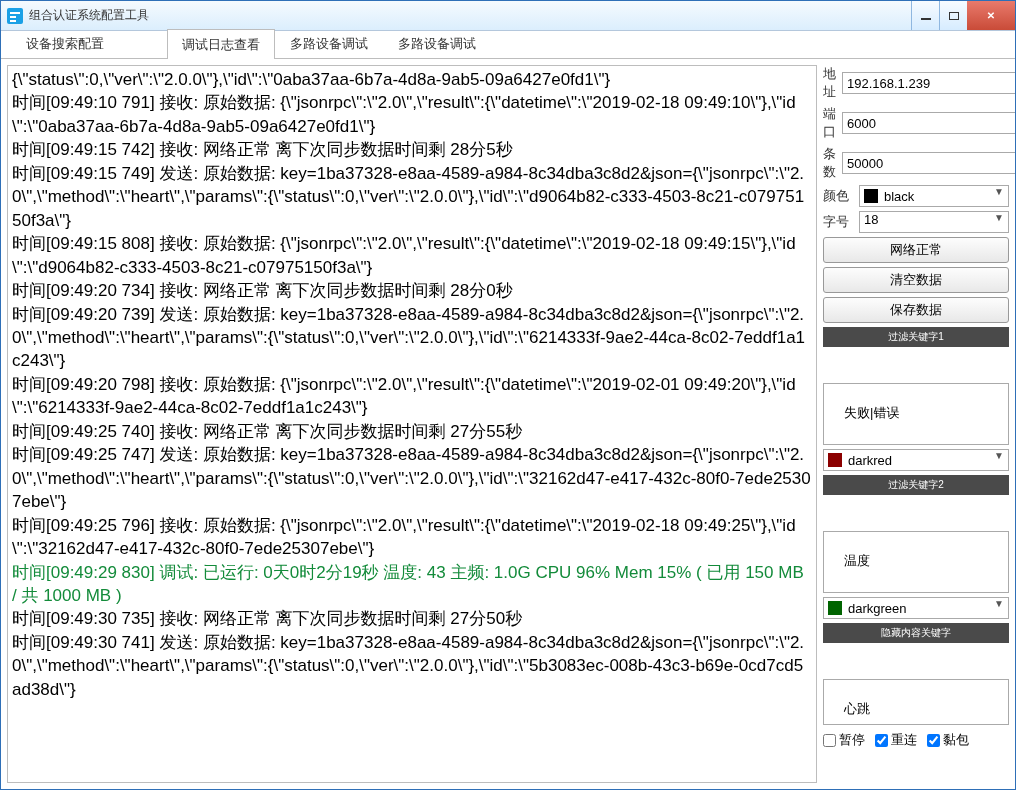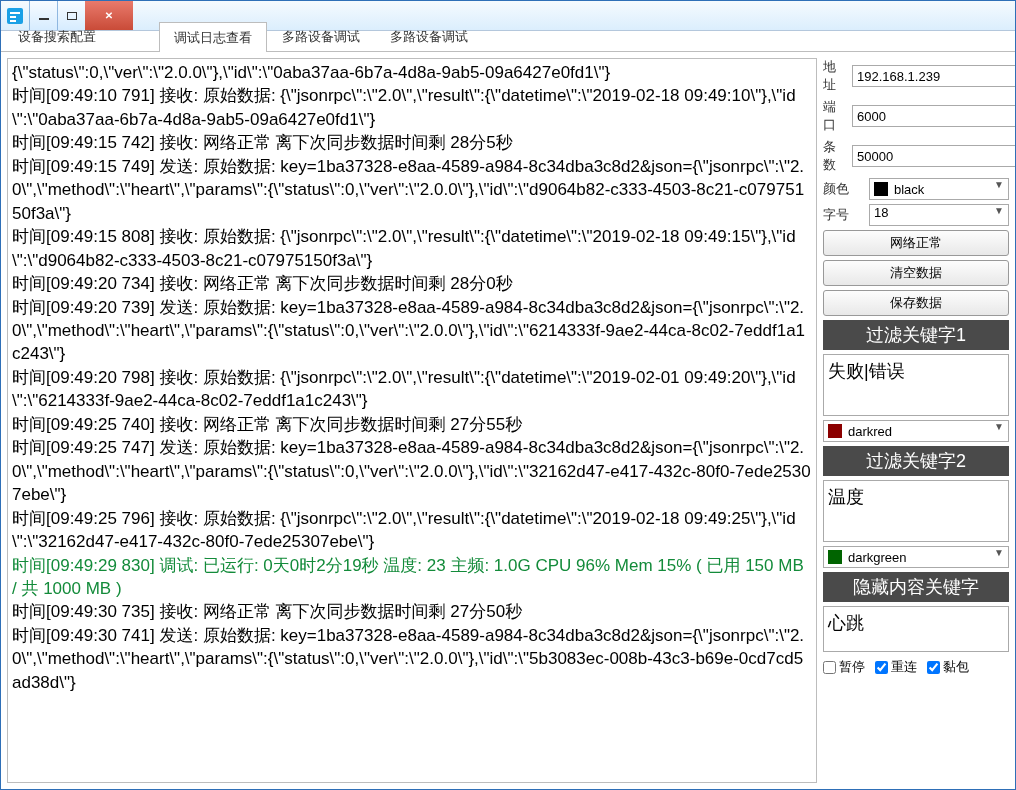--- a/index.html
+++ b/index.html
@@ -70,26 +70,26 @@
 .win-close {
   width: 48px;
   background: linear-gradient(#e97a6c, #c94b38);
   color: #fff;
   font-weight: bold;
 }
 .win-min-glyph { width:10px; height:2px; background:#333; margin-top:6px;}
 .win-max-glyph { width:10px; height:8px; border:1px solid #333; }
 
 .tabbar {
-  height: 21px;
+  height: 28px;
   background: #fff;
   border-bottom: 1px solid #bdbdbd;
   display: flex;
   align-items: flex-end;
-  padding-left: 2px;
+  padding-left: 10px;
 }
 .tab {
   padding: 6px 14px 5px;
   border: 1px solid transparent;
   border-bottom: none;
   font-size: 13px;
   color: #333;
   cursor: pointer;
   position: relative;
 }
@@ -118,21 +118,21 @@
 }
 .log-line { color: #000; }
 .log-line.green { color: #138b3a; }
 .side-panel {
   width: 186px;
   display: flex;
   flex-direction: column;
   gap: 4px;
   font-size: 13px;
 }
-.row { display: flex; align-items: center; gap: 16px; }
+.row { display: flex; align-items: center; gap: 6px; }
 .row label { width: 30px; color: #333; }
 .row input[type=text], .row select {
   flex: 1;
   height: 22px;
   border: 1px solid #aaa;
   padding: 0 4px;
   font-size: 13px;
 }
 .color-swatch {
   width: 14px; height: 14px;
@@ -148,27 +148,28 @@
   text-align: center;
   line-height: 24px;
   font-size: 13px;
   cursor: pointer;
 }
 .section-head {
   background: #4a4a4a;
   color: #fff;
   text-align: center;
   padding: 3px 4px;
-  font-size: 18px;
+  font-size: 10px;
 }
 .filter-box {
   border: 1px solid #aaa;
   height: 62px;
-  padding: 4px;
-  font-size: 18px;
+  padding: 20px;
+  font-size: 13px;
+  margin-top: 32px;
 }
 .filter-box.small { height: 46px; }
 .color-select {
   display: flex;
   border: 1px solid #aaa;
   height: 22px;
   padding: 0 4px;
   background: #fff;
   justify-content: space-between;
 }
@@ -182,20 +183,21 @@
   padding-top: 2px;
 }
 .check-row label { display:flex; align-items:center; gap:3px;}
 </style>
 </head>
 <body>
 
 <div class="window">
   <div class="titlebar">
     <div class="app-icon"></div>
+    <div class="title-text">组合认证系统配置工具</div>
     <div class="win-btns">
       <div class="win-btn win-min">
           <div class="win-min-glyph"></div>
         </div>
       <div class="win-btn win-max">
           <div class="win-max-glyph"></div>
         </div>
       <div class="win-btn win-close">
           <span>✕</span>
         </div>
@@ -215,21 +217,21 @@
         <div class="log-line ">时间[09:49:10 791] 接收: 原始数据: {\"jsonrpc\":\"2.0\",\"result\":{\"datetime\":\"2019-02-18 09:49:10\"},\"id\":\"0aba37aa-6b7a-4d8a-9ab5-09a6427e0fd1\"}</div>
         <div class="log-line ">时间[09:49:15 742] 接收: 网络正常  离下次同步数据时间剩 28分5秒</div>
         <div class="log-line ">时间[09:49:15 749] 发送: 原始数据: key=1ba37328-e8aa-4589-a984-8c34dba3c8d2&amp;json={\"jsonrpc\":\"2.0\",\"method\":\"heart\",\"params\":{\"status\":0,\"ver\":\"2.0.0\"},\"id\":\"d9064b82-c333-4503-8c21-c07975150f3a\"}</div>
         <div class="log-line ">时间[09:49:15 808] 接收: 原始数据: {\"jsonrpc\":\"2.0\",\"result\":{\"datetime\":\"2019-02-18 09:49:15\"},\"id\":\"d9064b82-c333-4503-8c21-c07975150f3a\"}</div>
         <div class="log-line ">时间[09:49:20 734] 接收: 网络正常  离下次同步数据时间剩 28分0秒</div>
         <div class="log-line ">时间[09:49:20 739] 发送: 原始数据: key=1ba37328-e8aa-4589-a984-8c34dba3c8d2&amp;json={\"jsonrpc\":\"2.0\",\"method\":\"heart\",\"params\":{\"status\":0,\"ver\":\"2.0.0\"},\"id\":\"6214333f-9ae2-44ca-8c02-7eddf1a1c243\"}</div>
         <div class="log-line ">时间[09:49:20 798] 接收: 原始数据: {\"jsonrpc\":\"2.0\",\"result\":{\"datetime\":\"2019-02-01 09:49:20\"},\"id\":\"6214333f-9ae2-44ca-8c02-7eddf1a1c243\"}</div>
         <div class="log-line ">时间[09:49:25 740] 接收: 网络正常  离下次同步数据时间剩 27分55秒</div>
         <div class="log-line ">时间[09:49:25 747] 发送: 原始数据: key=1ba37328-e8aa-4589-a984-8c34dba3c8d2&amp;json={\"jsonrpc\":\"2.0\",\"method\":\"heart\",\"params\":{\"status\":0,\"ver\":\"2.0.0\"},\"id\":\"32162d47-e417-432c-80f0-7ede25307ebe\"}</div>
         <div class="log-line ">时间[09:49:25 796] 接收: 原始数据: {\"jsonrpc\":\"2.0\",\"result\":{\"datetime\":\"2019-02-18 09:49:25\"},\"id\":\"32162d47-e417-432c-80f0-7ede25307ebe\"}</div>
-        <div class="log-line green">时间[09:49:29 830] 调试: 已运行: 0天0时2分19秒  温度: 23  主频: 1.0G  CPU 96%  Mem 15% ( 已用 150 MB / 共 1000 MB )</div>
+        <div class="log-line green">时间[09:49:29 830] 调试: 已运行: 0天0时2分19秒  温度: 43  主频: 1.0G  CPU 96%  Mem 15% ( 已用 150 MB / 共 1000 MB )</div>
         <div class="log-line ">时间[09:49:30 735] 接收: 网络正常  离下次同步数据时间剩 27分50秒</div>
         <div class="log-line ">时间[09:49:30 741] 发送: 原始数据: key=1ba37328-e8aa-4589-a984-8c34dba3c8d2&amp;json={\"jsonrpc\":\"2.0\",\"method\":\"heart\",\"params\":{\"status\":0,\"ver\":\"2.0.0\"},\"id\":\"5b3083ec-008b-43c3-b69e-0cd7cd5ad38d\"}</div>
       </div>
 
     <div class="side-panel">
       <div class="row">
         <label>地址</label>
         <input type="text" value="192.168.1.239" style="">
       </div>
       <div class="row">

